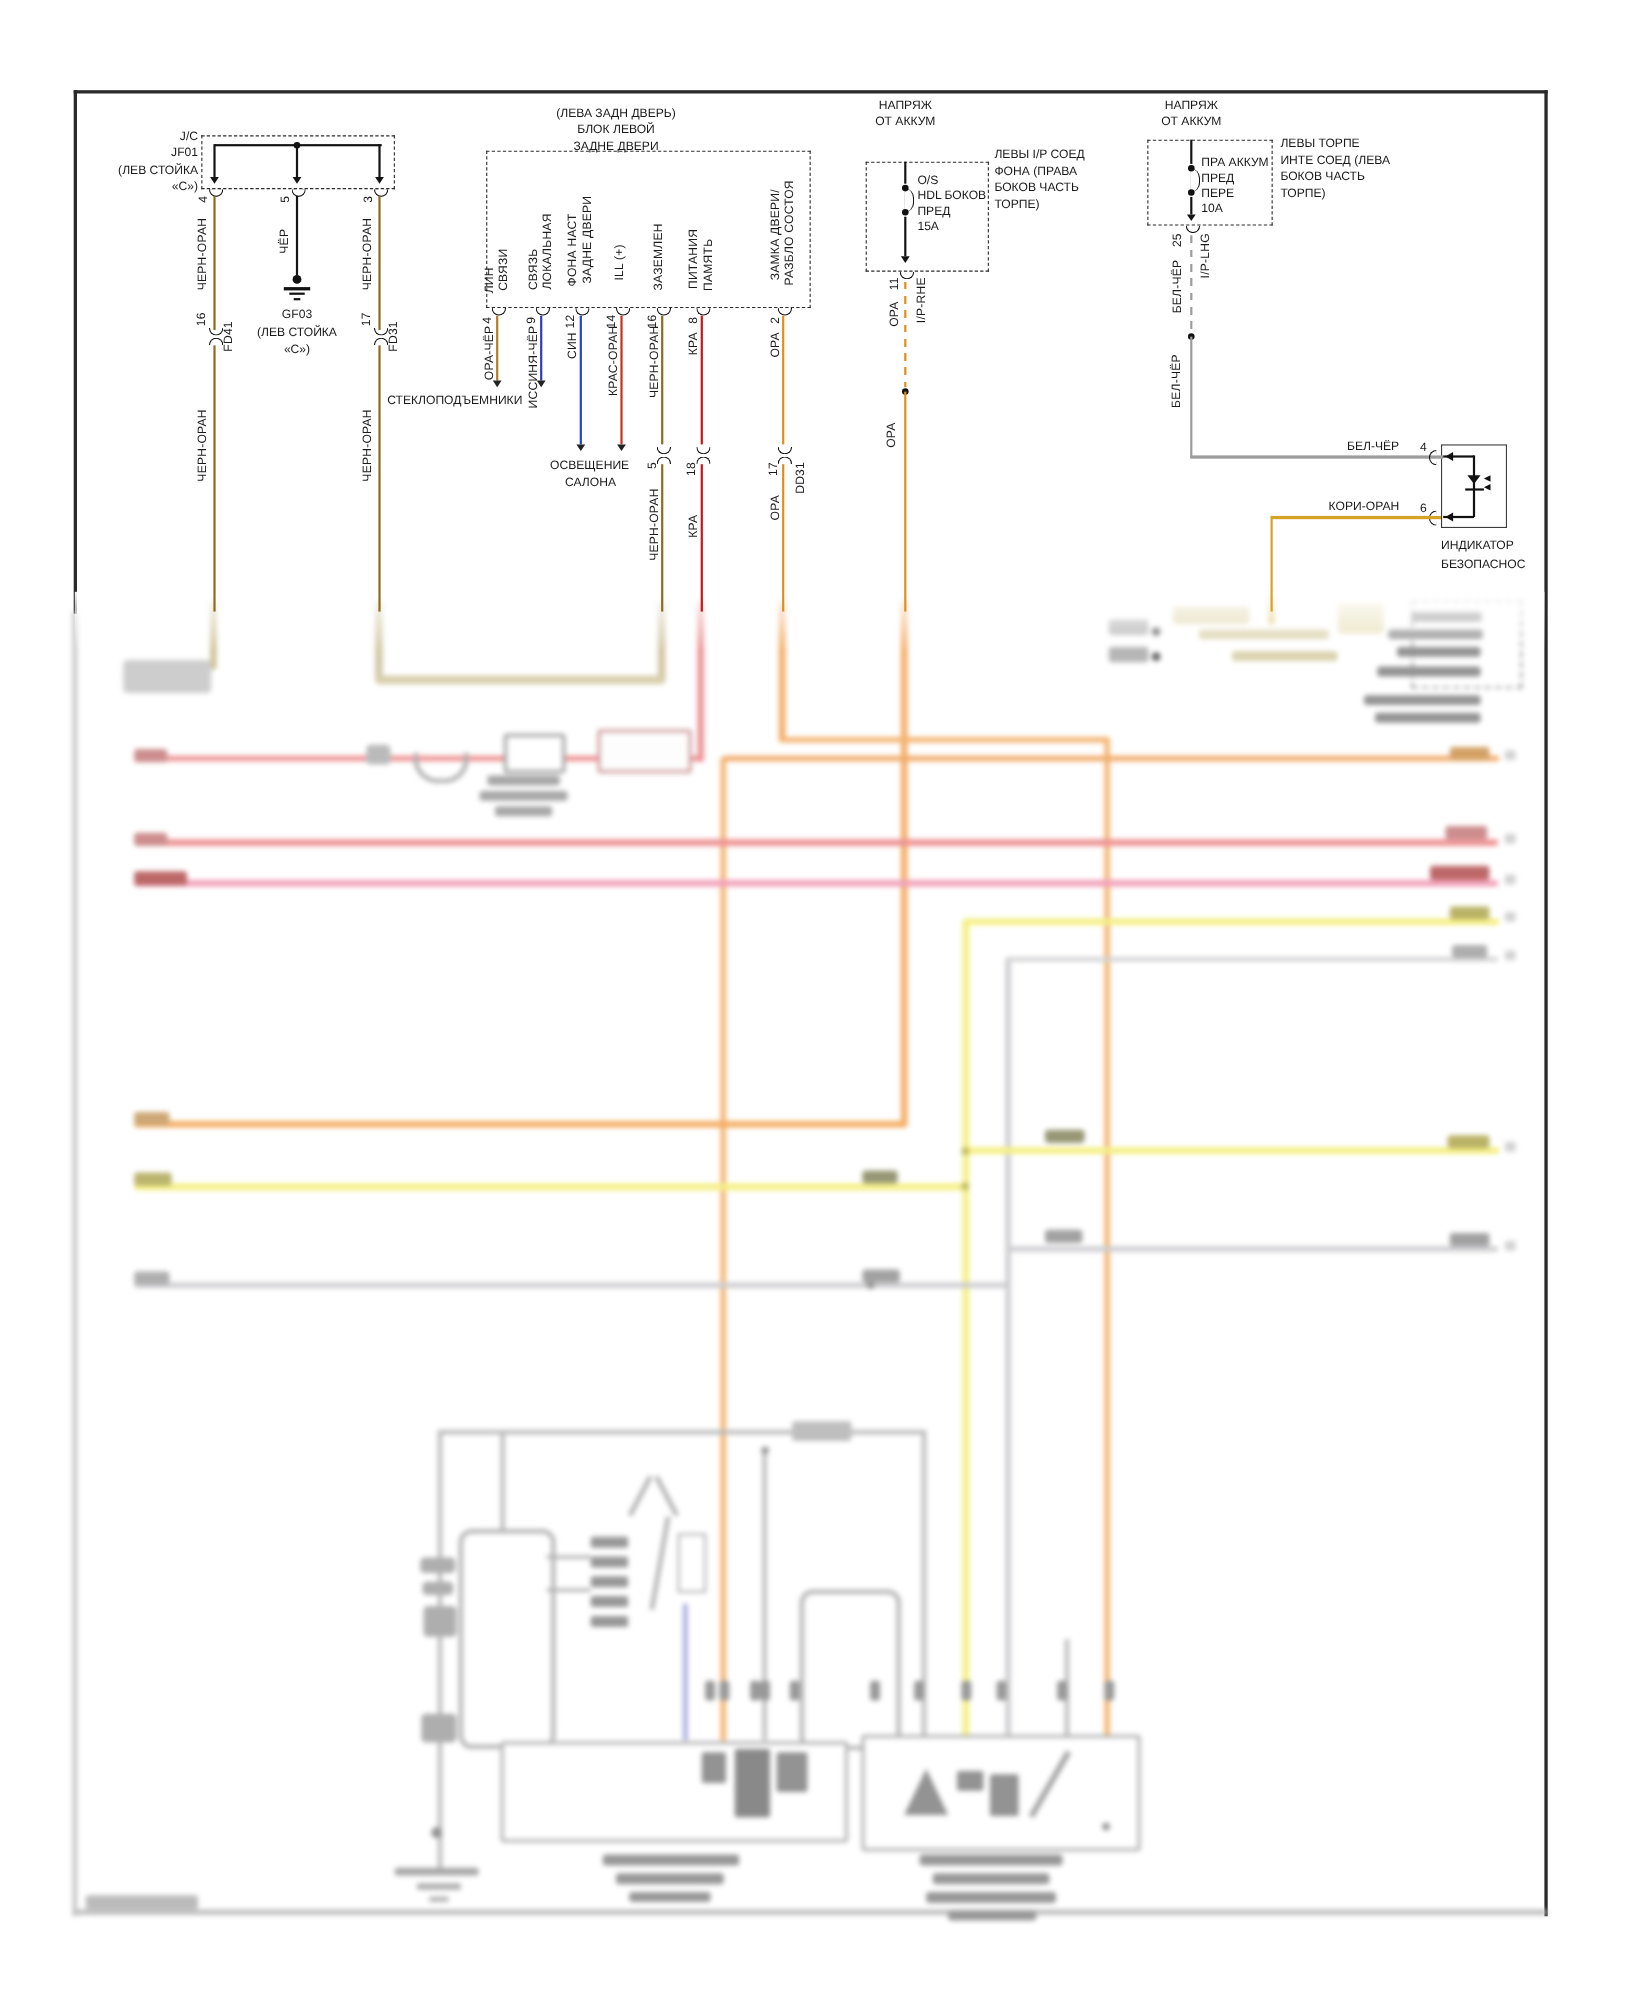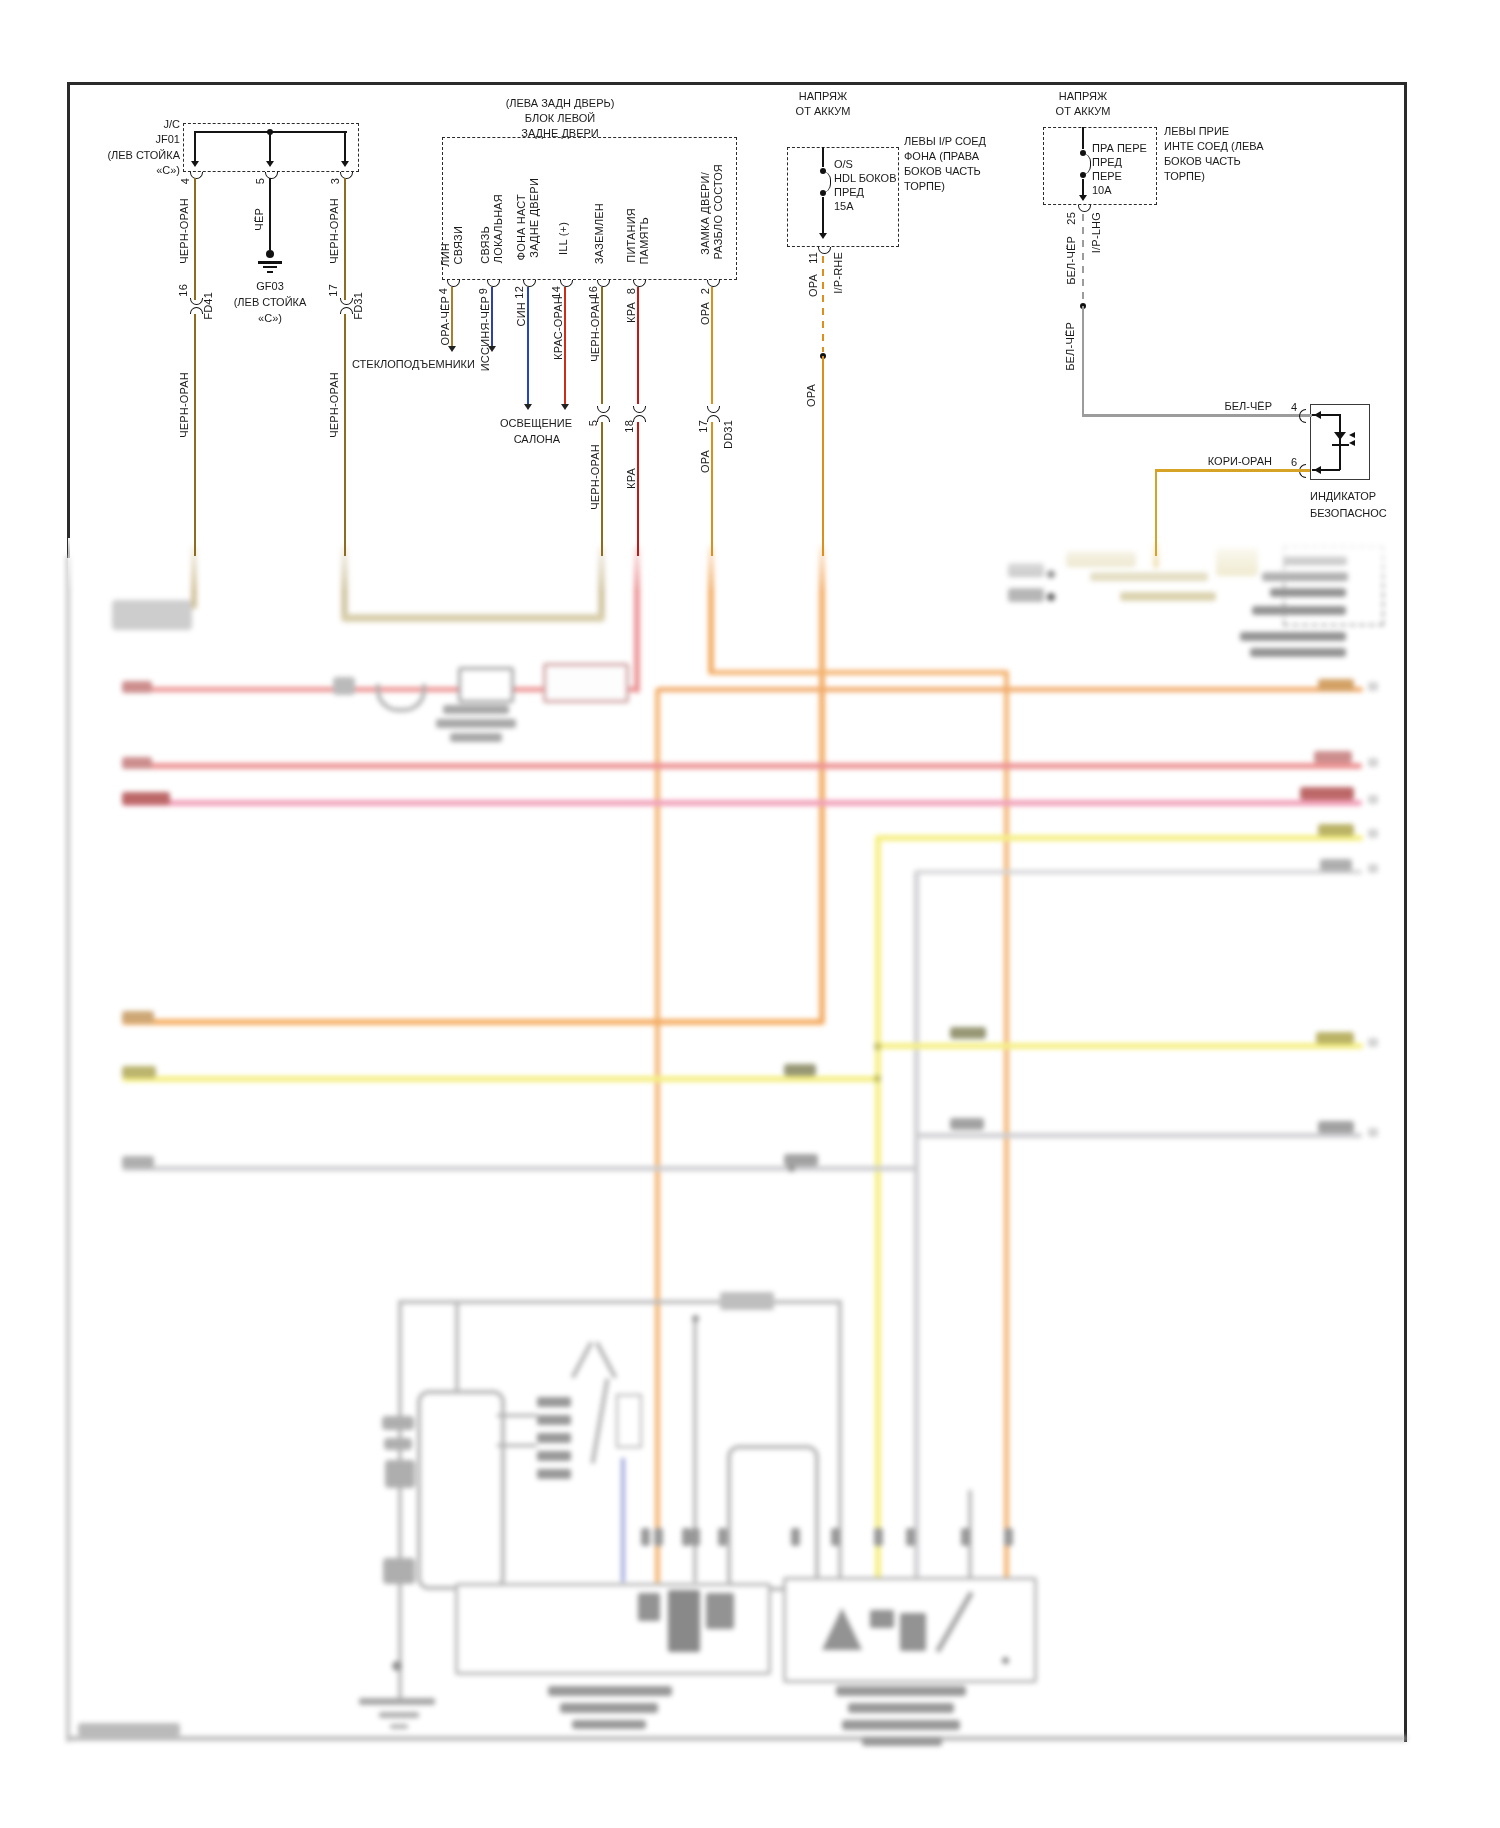--- a/index.html
+++ b/index.html
@@ -117,25 +117,25 @@
   <div class="lbl" style="left:904px;top:165px;">БОКОВ ЧАСТЬ</div>
   <div class="lbl" style="left:904px;top:180px;">ТОРПЕ)</div>
   <div class="vlbl" style="left:808px;top:252px;">11</div>
   <div class="vlbl" style="left:808px;top:274px;">ОРА</div>
   <div class="vlbl" style="left:833px;top:252px;">I/P-RHE</div>
   <div class="vlbl" style="left:806px;top:384px;">ОРА</div>
 
   <div class="dashbox" style="left:1043px;top:127px;width:112px;height:76px;"></div>
   <div class="lbl lblc" style="left:1033px;top:90px;width:100px;">НАПРЯЖ</div>
   <div class="lbl lblc" style="left:1033px;top:105px;width:100px;">ОТ АККУМ</div>
-  <div class="lbl" style="left:1092px;top:142px;">ПРА ПЕРЕ</div>
+  <div class="lbl" style="left:1092px;top:142px;">ПРА АККУМ</div>
   <div class="lbl" style="left:1092px;top:156px;">ПРЕД</div>
   <div class="lbl" style="left:1092px;top:170px;">ПЕРЕ</div>
   <div class="lbl" style="left:1092px;top:184px;">10A</div>
-  <div class="lbl" style="left:1164px;top:125px;">ЛЕВЫ ПРИЕ</div>
+  <div class="lbl" style="left:1164px;top:125px;">ЛЕВЫ ТОРПЕ</div>
   <div class="lbl" style="left:1164px;top:140px;">ИНТЕ СОЕД (ЛЕВА</div>
   <div class="lbl" style="left:1164px;top:155px;">БОКОВ ЧАСТЬ</div>
   <div class="lbl" style="left:1164px;top:170px;">ТОРПЕ)</div>
   <div class="vlbl" style="left:1066px;top:212px;">25</div>
   <div class="vlbl" style="left:1066px;top:236px;">БЕЛ-ЧЁР</div>
   <div class="vlbl" style="left:1091px;top:212px;">I/P-LHG</div>
   <div class="vlbl" style="left:1065px;top:322px;">БЕЛ-ЧЁР</div>
 
   <div class="solidbox" style="left:1310px;top:404px;width:58px;height:74px;"></div>
   <div class="lbl lblr" style="left:1172px;top:400px;width:100px;">БЕЛ-ЧЁР</div>

